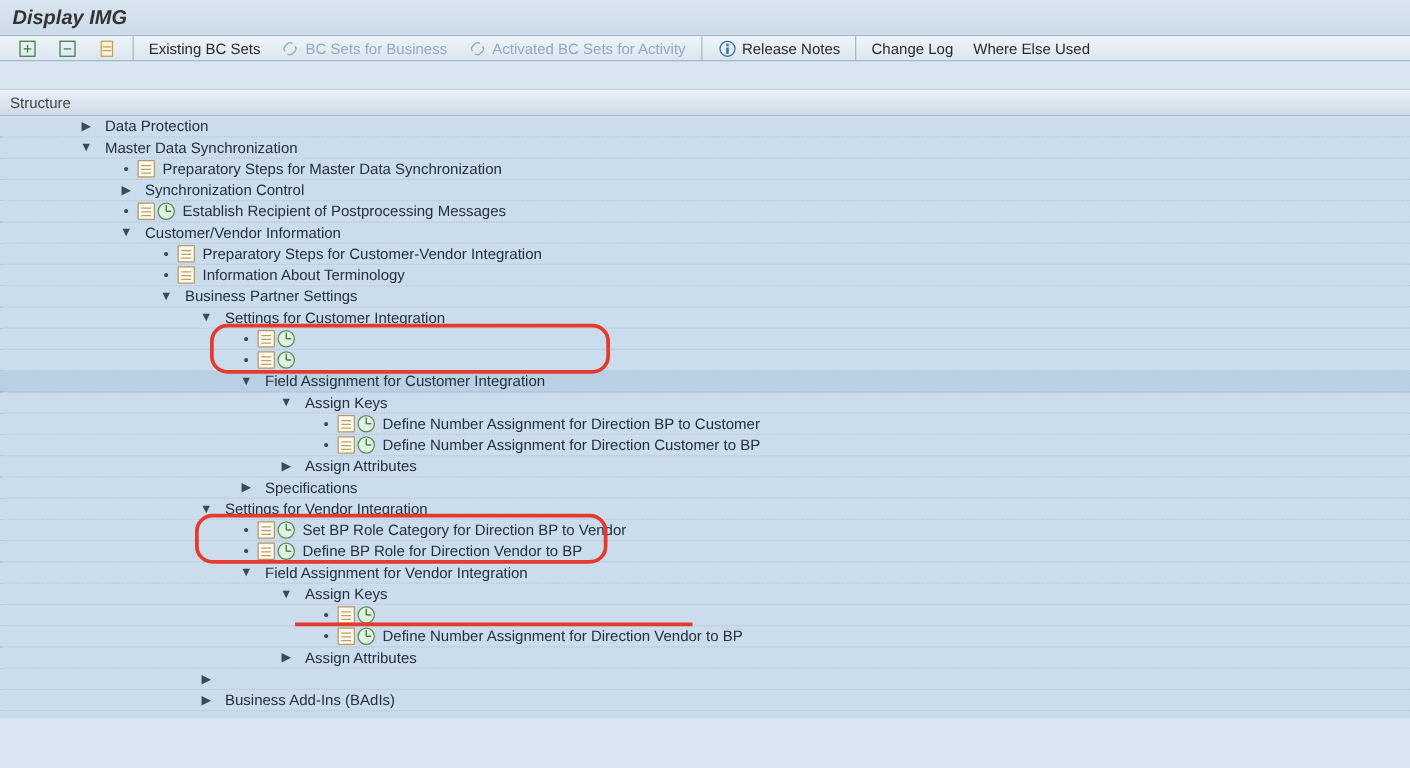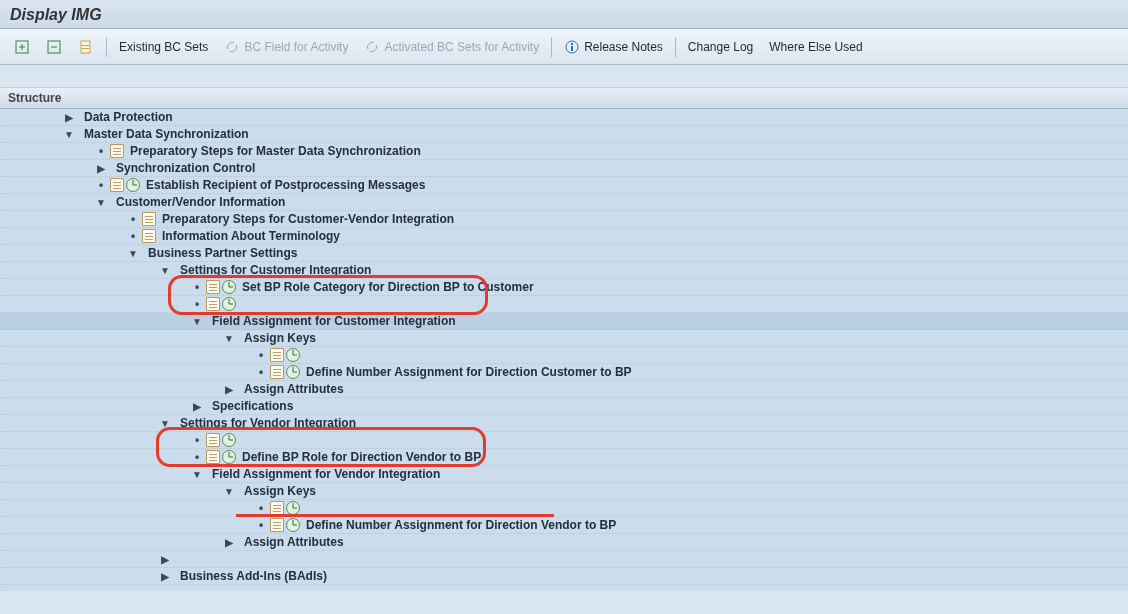--- a/index.html
+++ b/index.html
@@ -21,21 +21,21 @@
     color: #333;
     border-bottom: 1px solid #a8b8c8;
   }
   .toolbar {
     background: linear-gradient(#eef4fa,#dbe6f0);
     border-bottom: 1px solid #a8b8c8;
     padding: 4px 8px;
     display: flex;
     align-items: center;
     gap: 4px;
-    height: 36px;
+    height: 20px;
   }
   .tb-btn {
     display: inline-flex;
     align-items: center;
     gap: 4px;
     padding: 2px 6px;
     border-radius: 2px;
     cursor: pointer;
     color: #2a2a2a;
     white-space: nowrap;
@@ -45,21 +45,20 @@
     width: 1px;
     height: 20px;
     background: #a8b8c8;
     margin: 0 2px;
   }
   .icon { display:inline-flex; width:16px; height:16px; align-items:center; justify-content:center; }
   .tree-wrap {
     background: #ffffff;
     border-top: 1px solid #c2d0de;
     padding-top: 0;
-    font-weight: bold;
   }
   .struct-hdr {
     background: linear-gradient(#e9eff6,#cfdbe8);
     border-bottom: 1px solid #a8b8c8;
     padding: 3px 8px;
     font-size: 12px;
     color: #444;
   }
   .tree {
     background: #cbdcec;
@@ -171,21 +170,21 @@
   <span class="tb-btn">
     <span>Existing BC Sets</span>
   </span>
   <span class="tb-btn disabled">
     <span class="icon">
       <svg width="14" height="14">
           <path d="M3 9 a3 3 0 0 1 0-4 l2-2 a3 3 0 0 1 4 0" stroke="#9aa8b6" fill="none"></path>
           <path d="M11 5 a3 3 0 0 1 0 4 l-2 2 a3 3 0 0 1 -4 0" stroke="#9aa8b6" fill="none"></path>
         </svg>
     </span>
-    <span>BC Field for Activity</span>
+    <span>BC Sets for Business</span>
   </span>
   <span class="tb-btn disabled">
     <span class="icon">
       <svg width="14" height="14">
           <path d="M3 9 a3 3 0 0 1 0-4 l2-2 a3 3 0 0 1 4 0" stroke="#9aa8b6" fill="none"></path>
           <path d="M11 5 a3 3 0 0 1 0 4 l-2 2 a3 3 0 0 1 -4 0" stroke="#9aa8b6" fill="none"></path>
         </svg>
     </span>
     <span>Activated BC Sets for Activity</span>
   </span>
@@ -286,21 +285,20 @@
         <span class="node-icons"></span>
         <span class="label">Settings for Customer Integration</span>
       </div>
       <div class="row">
         <span class="ind" style="width: 190px;"></span>
         <span class="bullet">•</span>
         <span class="node-icons">
           <span class="doc-icon"></span>
           <span class="clock-icon"></span>
         </span>
-        <span class="label">Set BP Role Category for Direction BP to Customer</span>
       </div>
       <div class="row">
         <span class="ind" style="width: 190px;"></span>
         <span class="bullet">•</span>
         <span class="node-icons">
           <span class="doc-icon"></span>
           <span class="clock-icon"></span>
         </span>
       </div>
       <div class="row sel">
@@ -315,20 +313,21 @@
         <span class="node-icons"></span>
         <span class="label">Assign Keys</span>
       </div>
       <div class="row">
         <span class="ind" style="width: 254px;"></span>
         <span class="bullet">•</span>
         <span class="node-icons">
           <span class="doc-icon"></span>
           <span class="clock-icon"></span>
         </span>
+        <span class="label">Define Number Assignment for Direction BP to Customer</span>
       </div>
       <div class="row">
         <span class="ind" style="width: 254px;"></span>
         <span class="bullet">•</span>
         <span class="node-icons">
           <span class="doc-icon"></span>
           <span class="clock-icon"></span>
         </span>
         <span class="label">Define Number Assignment for Direction Customer to BP</span>
       </div>
@@ -350,20 +349,21 @@
         <span class="node-icons"></span>
         <span class="label">Settings for Vendor Integration</span>
       </div>
       <div class="row">
         <span class="ind" style="width: 190px;"></span>
         <span class="bullet">•</span>
         <span class="node-icons">
           <span class="doc-icon"></span>
           <span class="clock-icon"></span>
         </span>
+        <span class="label">Set BP Role Category for Direction BP to Vendor</span>
       </div>
       <div class="row">
         <span class="ind" style="width: 190px;"></span>
         <span class="bullet">•</span>
         <span class="node-icons">
           <span class="doc-icon"></span>
           <span class="clock-icon"></span>
         </span>
         <span class="label">Define BP Role for Direction Vendor to BP</span>
       </div>

